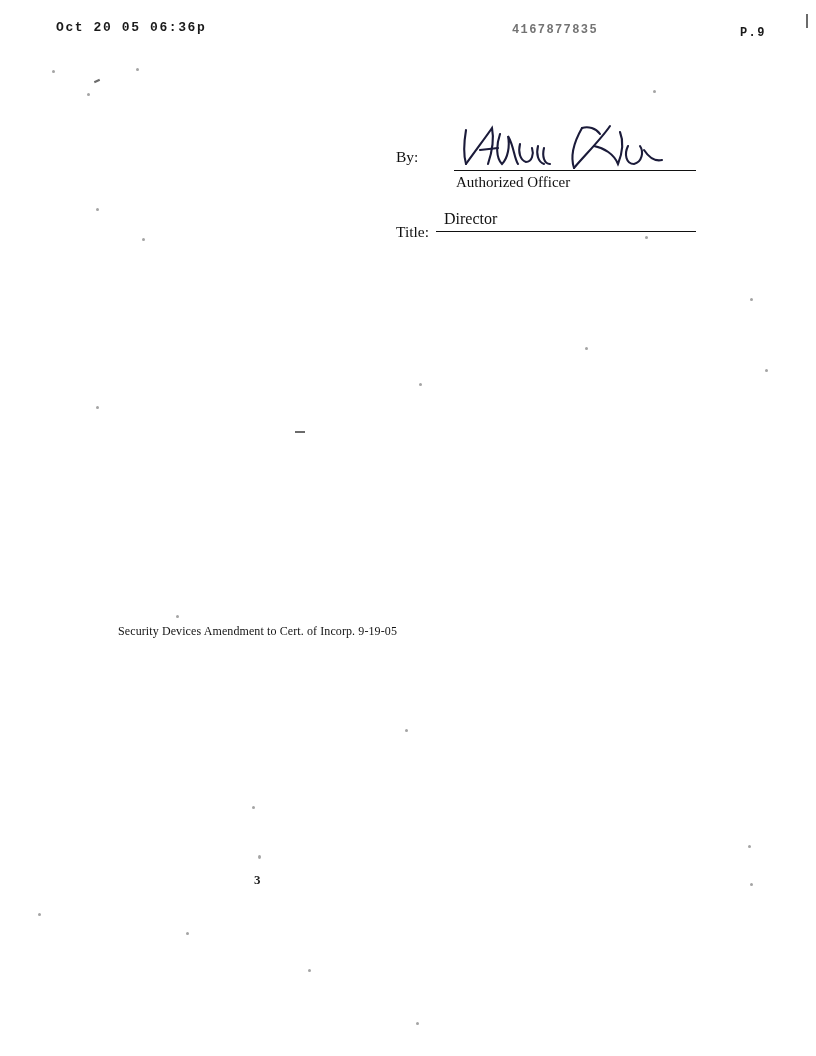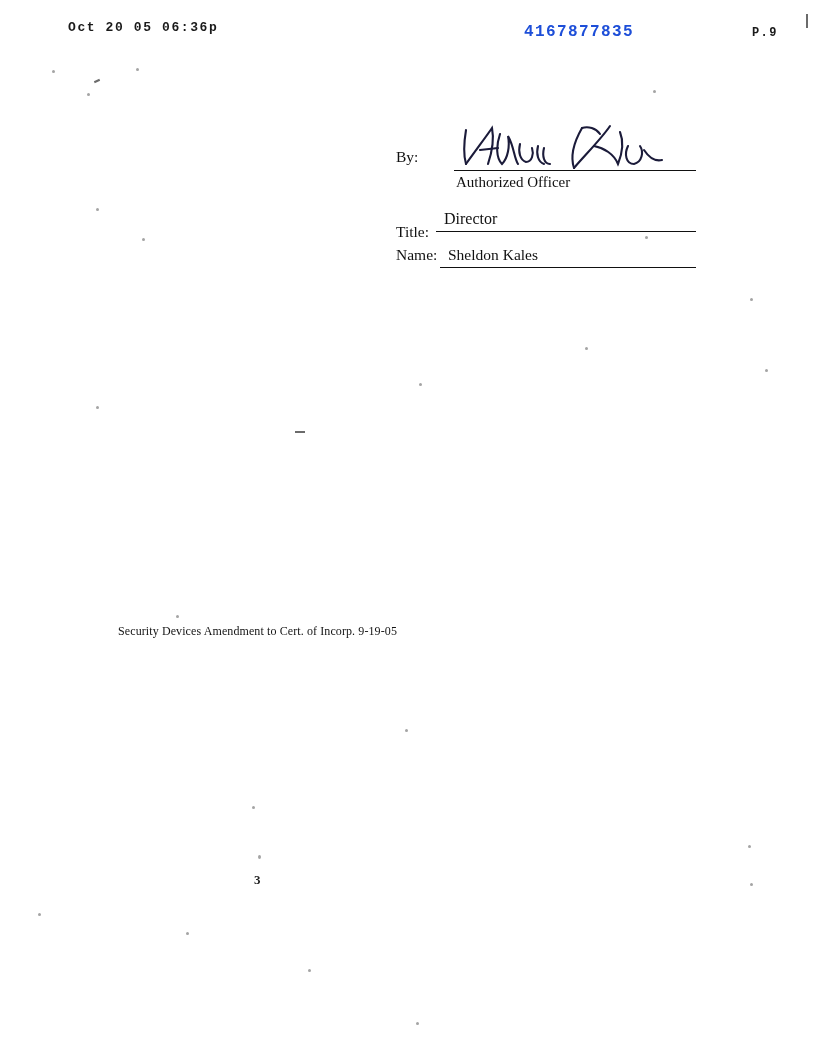--- a/index.html
+++ b/index.html
@@ -14,42 +14,42 @@
     background: #ffffff;
     overflow: hidden;
     font-family: "Liberation Serif", serif;
     color: #111111;
   }
 
   
   .fax-header {
     position: absolute;
     top: 20px;
-    left: 12px;
+    left: 0;
     width: 696px;
     height: 20px;
   }
   .fax-date {
     position: absolute;
     left: 56px;
     top: 0;
     font-family: "Liberation Mono", monospace;
     font-size: 13px;
     letter-spacing: 1.6px;
     color: #1a1a1a;
     font-weight: 700;
   }
   .fax-number {
     position: absolute;
     left: 512px;
     top: 3px;
     font-family: "Liberation Mono", monospace;
-    font-size: 16px;
+    font-size: 12px;
     letter-spacing: 1.4px;
-    color: #1d4ed8;
+    color: #737373;
     font-weight: 700;
   }
   .fax-page {
     position: absolute;
     left: 724px;
     top: 6px;
     font-family: "Liberation Mono", monospace;
     font-size: 12px;
     letter-spacing: 1.4px;
     color: #1a1a1a;
@@ -229,25 +229,20 @@
       </svg>
       <span class="sig-caption">Authorized Officer</span>
     </div>
 
     <div class="row-title">
       <span class="sig-label">Title:</span>
       <span class="sig-value">Director</span>
       <span class="sig-rule"></span>
     </div>
 
-    <div class="row-name">
-      <span class="sig-label">Name:</span>
-      <span class="sig-value">Sheldon Kales</span>
-      <span class="sig-rule"></span>
-    </div>
   </div>
 
   <div class="footer-note">Security Devices Amendment to Cert. of Incorp. 9-19-05</div>
   <div class="page-mark">3</div>
 
   <span class="speck" style="left:52px;  top:70px;  width:3px; height:3px;"></span>
   <span class="speck" style="left:136px; top:68px;  width:3px; height:3px;"></span>
   <span class="dash" style="left:94px;  top:80px;  width:6px; height:2px; transform:rotate(-25deg);"></span>
   <span class="speck" style="left:87px;  top:93px;  width:3px; height:3px;"></span>
   <span class="speck" style="left:96px;  top:208px; width:3px; height:3px;"></span>

